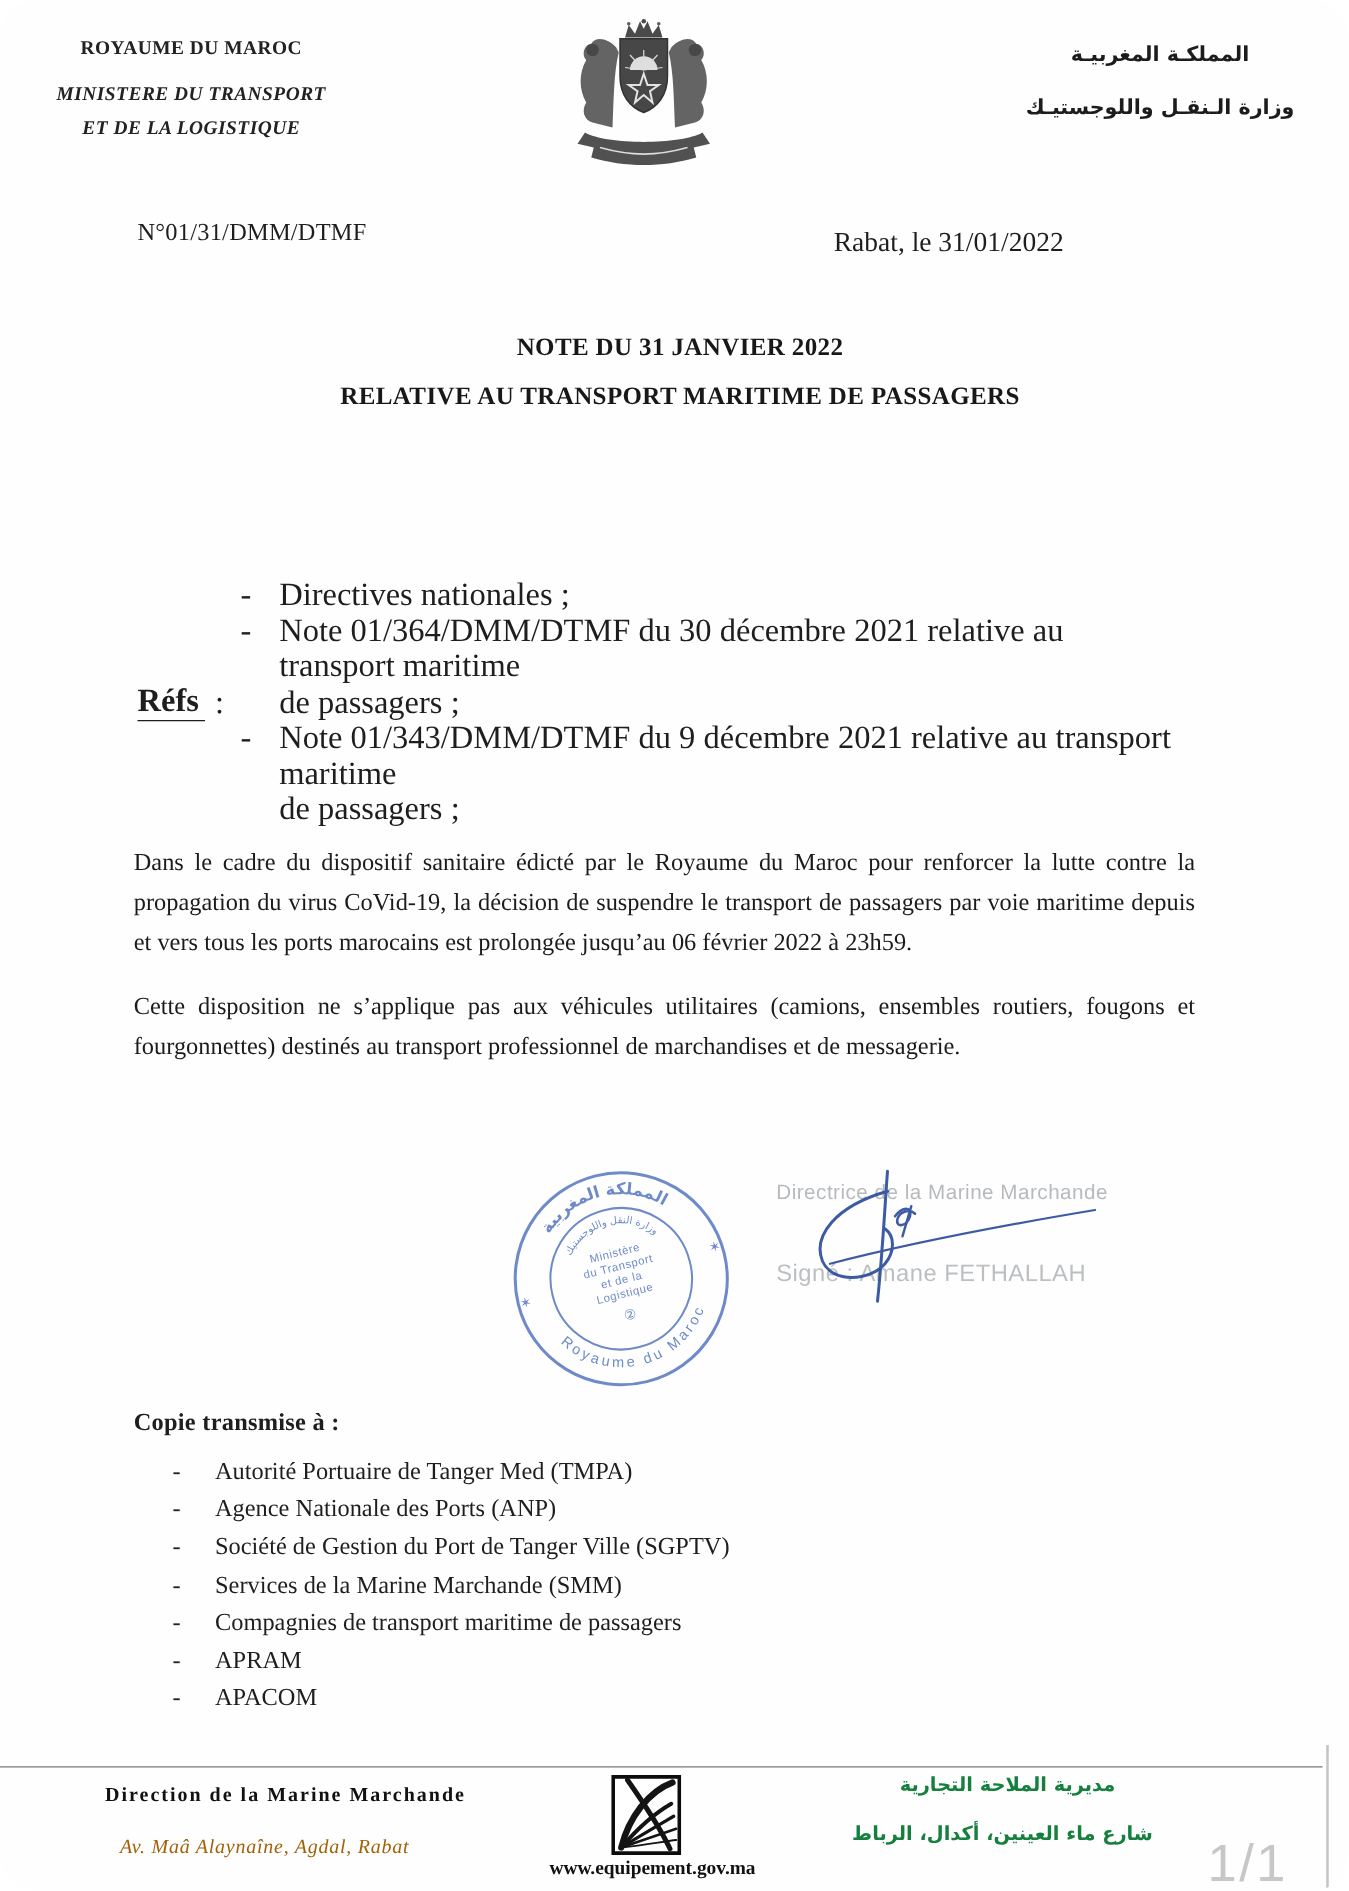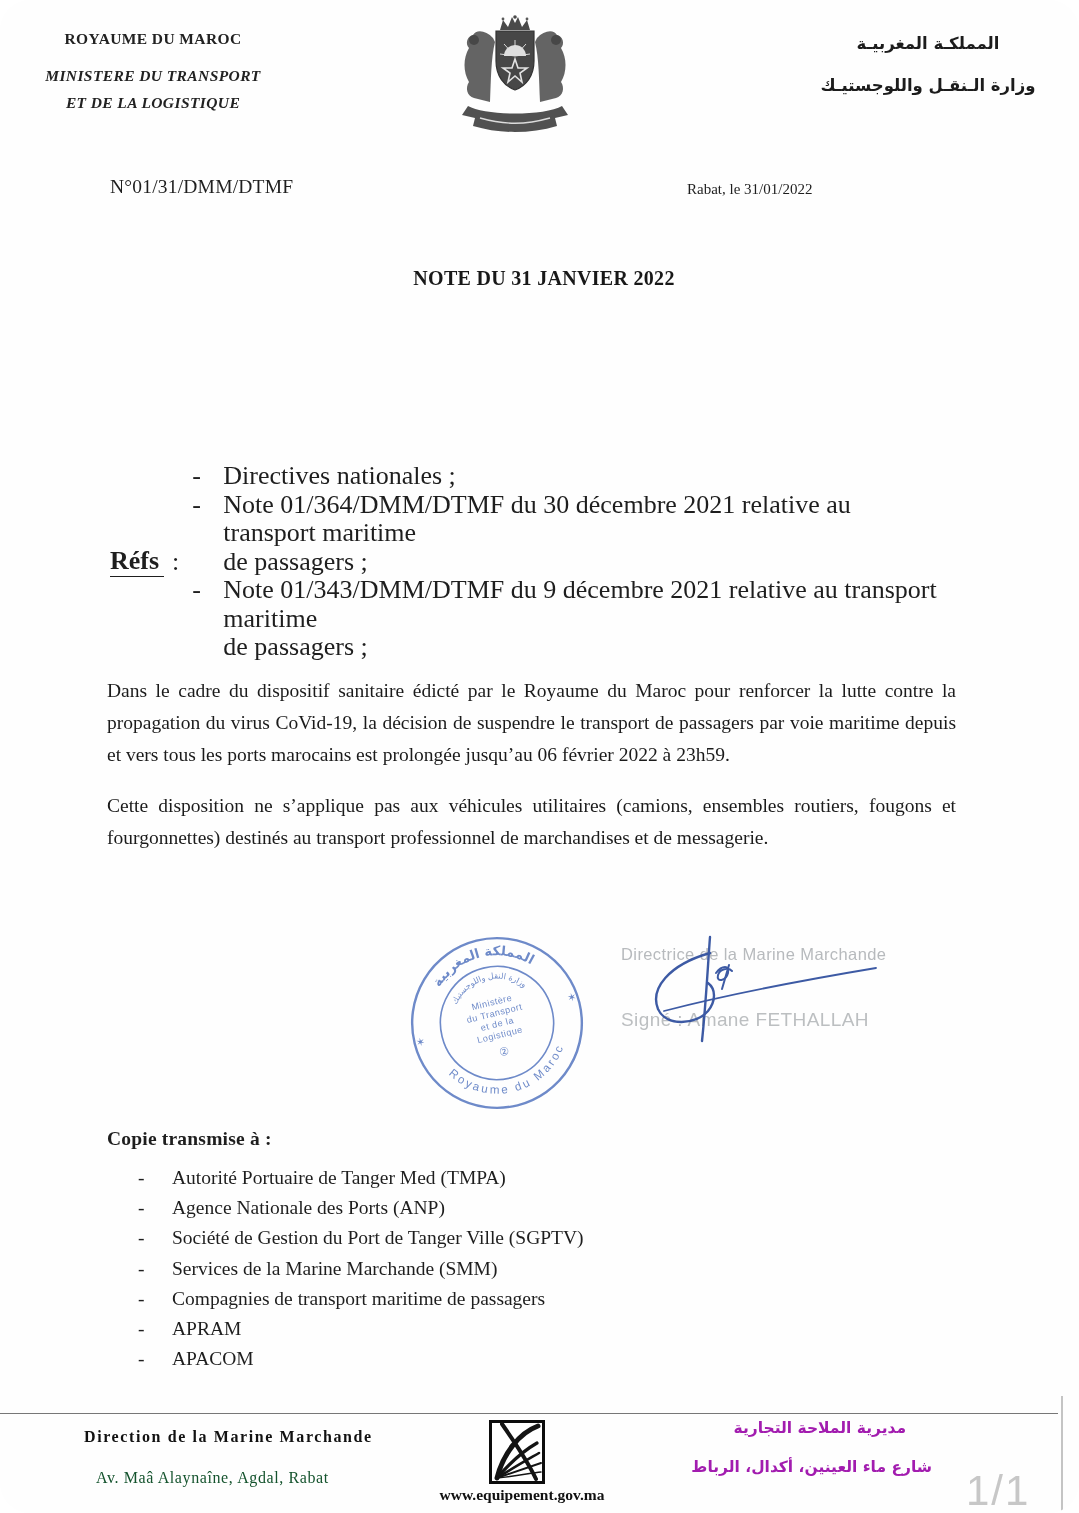--- a/index.html
+++ b/index.html
@@ -14,21 +14,21 @@
             font-weight:bold; font-size:15.5px; letter-spacing:.4px; color:#222; }
   .org-fr .l2 { margin-top:19px;font-style:italic; }
   .org-fr .l3 { margin-top:9px;font-style:italic; }
   .coa { left:460px; top:12px; width:110px; height:124px; }
   .org-ar { left:800px; top:34px; width:256px; text-align:center; direction:rtl;
             font-family:"DejaVu Sans",sans-serif; font-weight:bold; font-size:16.5px; color:#1c1c1c; }
   .org-ar .l2 { margin-top:23px; }
 
   
   .ref-no  { left:110px; top:176px; font-size:19.5px; letter-spacing:.2px; }
-  .ref-date{ left:667px; top:181px; font-size:15px;margin-left:20px; }
+  .ref-date{ left:667px; top:181px; font-size:22px; }
 
   
   .title { left:0; top:267px; width:1040px; text-align:center; font-weight:bold;
            font-size:20px; letter-spacing:.3px; color:#181818;padding-left:48px; }
   .title .l2 { margin-top:16px; }
 
   
   .objet { left:110px; top:427px; font-size:19.5px; }
   .refs  { left:110px; top:462px; font-size:26px; display:flex; align-items:center; }
   .lbl-u { font-weight:bold; border-bottom:1.6px solid #1e1e1e; padding-right:5px; }
@@ -64,26 +64,26 @@
 
   
   .copy-label { left:107px; top:1128px; font-size:19.5px; font-weight:bold; letter-spacing:.2px; }
   .copy-list  { left:137px; top:1163px; font-size:19.5px; }
   .copy-list li { display:flex; line-height:30.2px; }
   .copy-list .dash { width:35px; padding-left:1px; }
 
   
   .foot-rule { left:0; top:1413px; width:1058px; border-top:1.6px solid #777; }
   .foot-dept { left:84px;  top:1428px; font-size:16px; font-weight:bold; letter-spacing:1.6px; color:#111; }
-  .foot-addr { left:96px;  top:1469px; font-size:16px; letter-spacing:.6px; color:#14532d; }
+  .foot-addr { left:96px;  top:1469px; font-size:16px; letter-spacing:.6px; color:#a16207;font-style:italic; }
   .foot-logo { left:489px; top:1420px; width:56px; height:64px; }
   .foot-site { left:432px; top:1486px; width:180px; text-align:center;
                font-size:15.5px; font-weight:bold; color:#111; }
   .foot-ar   { direction:rtl; font-family:"DejaVu Sans",sans-serif; font-weight:bold;
-               font-size:15.5px; color:#a21caf; }
+               font-size:15.5px; color:#15803d; text-align:center; }
   .foot-ar1  { left:706px; top:1419px; width:200px; }
   .foot-ar2  { left:672px; top:1458px; width:260px; }
   .page-num  { left:966px; top:1467px; font-family:"Liberation Sans",sans-serif;
                font-size:42px; color:#c7c7c7; letter-spacing:2px; }
   .edge-line { left:1061px; top:1396px; width:2px; height:117px; background:#c4c4c4; }
 </style>
 </head>
 <body>
 
 <div class="page">
@@ -124,20 +124,21 @@
   <div class="abs org-ar">
     <div>المملكـة المغربيـة</div>
     <div class="l2">وزارة الـنقـل واللوجستيـك</div>
   </div>
 
   <div class="abs ref-no">N°01/31/DMM/DTMF</div>
   <div class="abs ref-date">Rabat, le 31/01/2022</div>
 
   <div class="abs title">
     <div>NOTE DU 31 JANVIER 2022</div>
+    <div class="l2">RELATIVE AU TRANSPORT MARITIME DE PASSAGERS</div>
   </div>
 
 
   <div class="abs refs">
     <span class="lbl-u">Réfs</span>
     <span class="sep">:</span>
     <ul>
       <li>
           <span class="dash">-</span>
           <span class="txt">Directives nationales ;</span>

